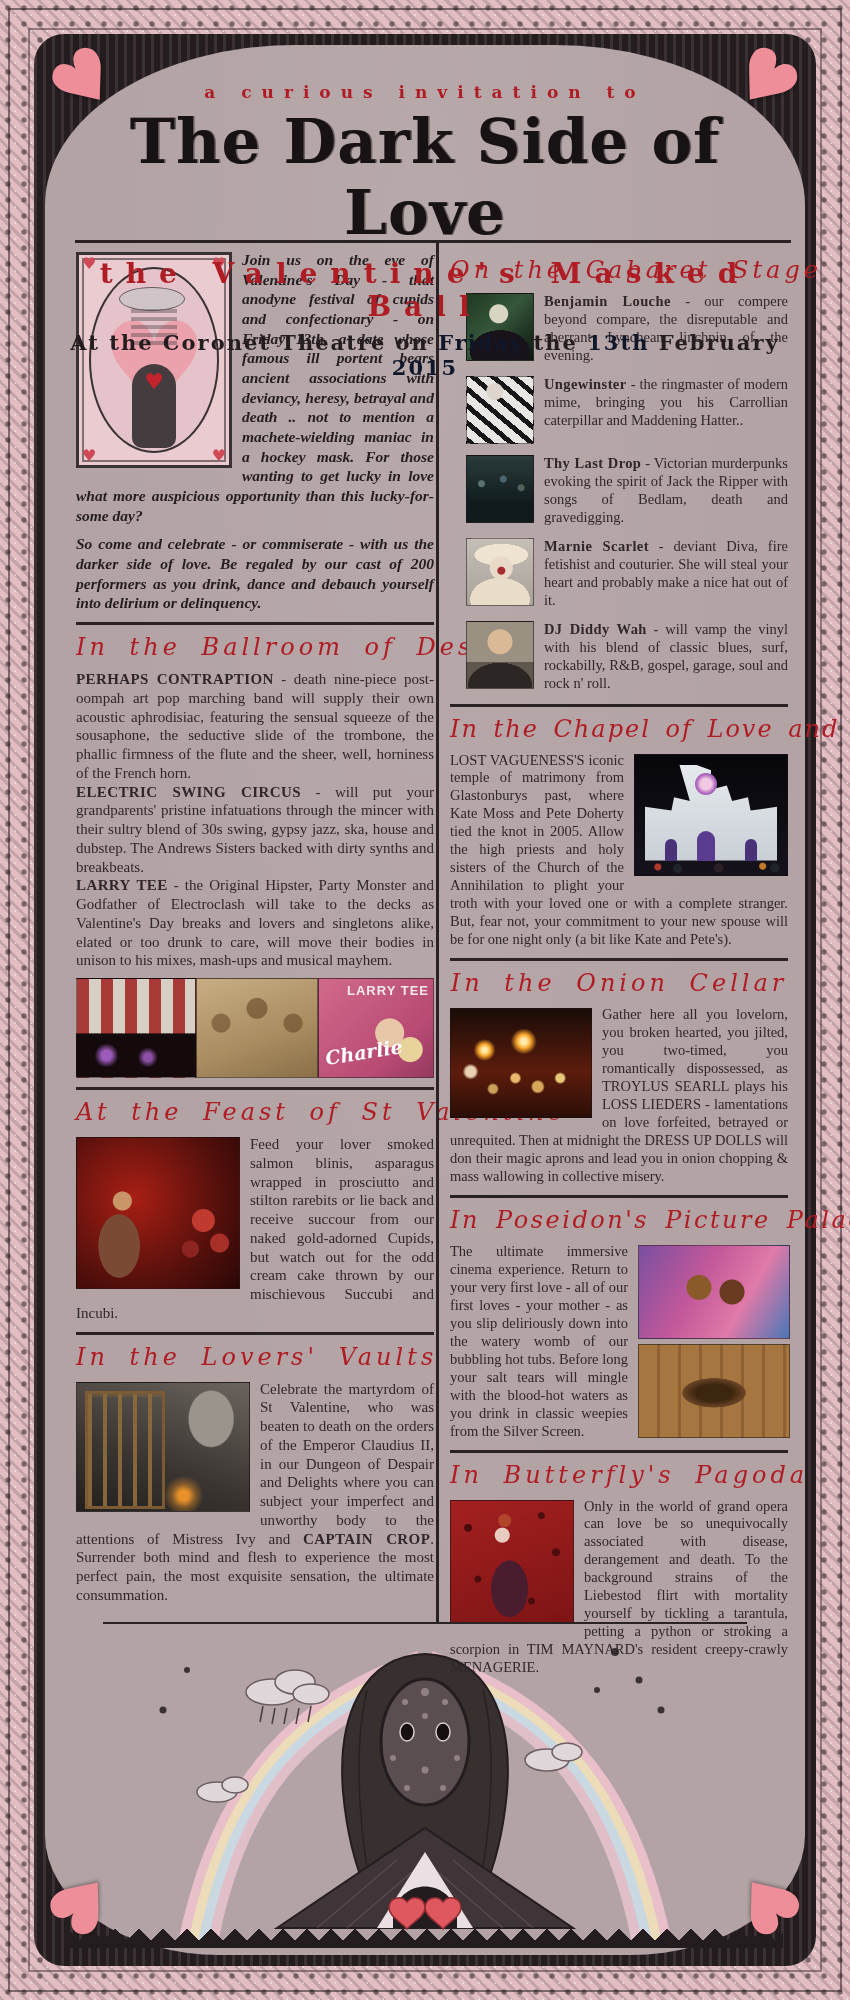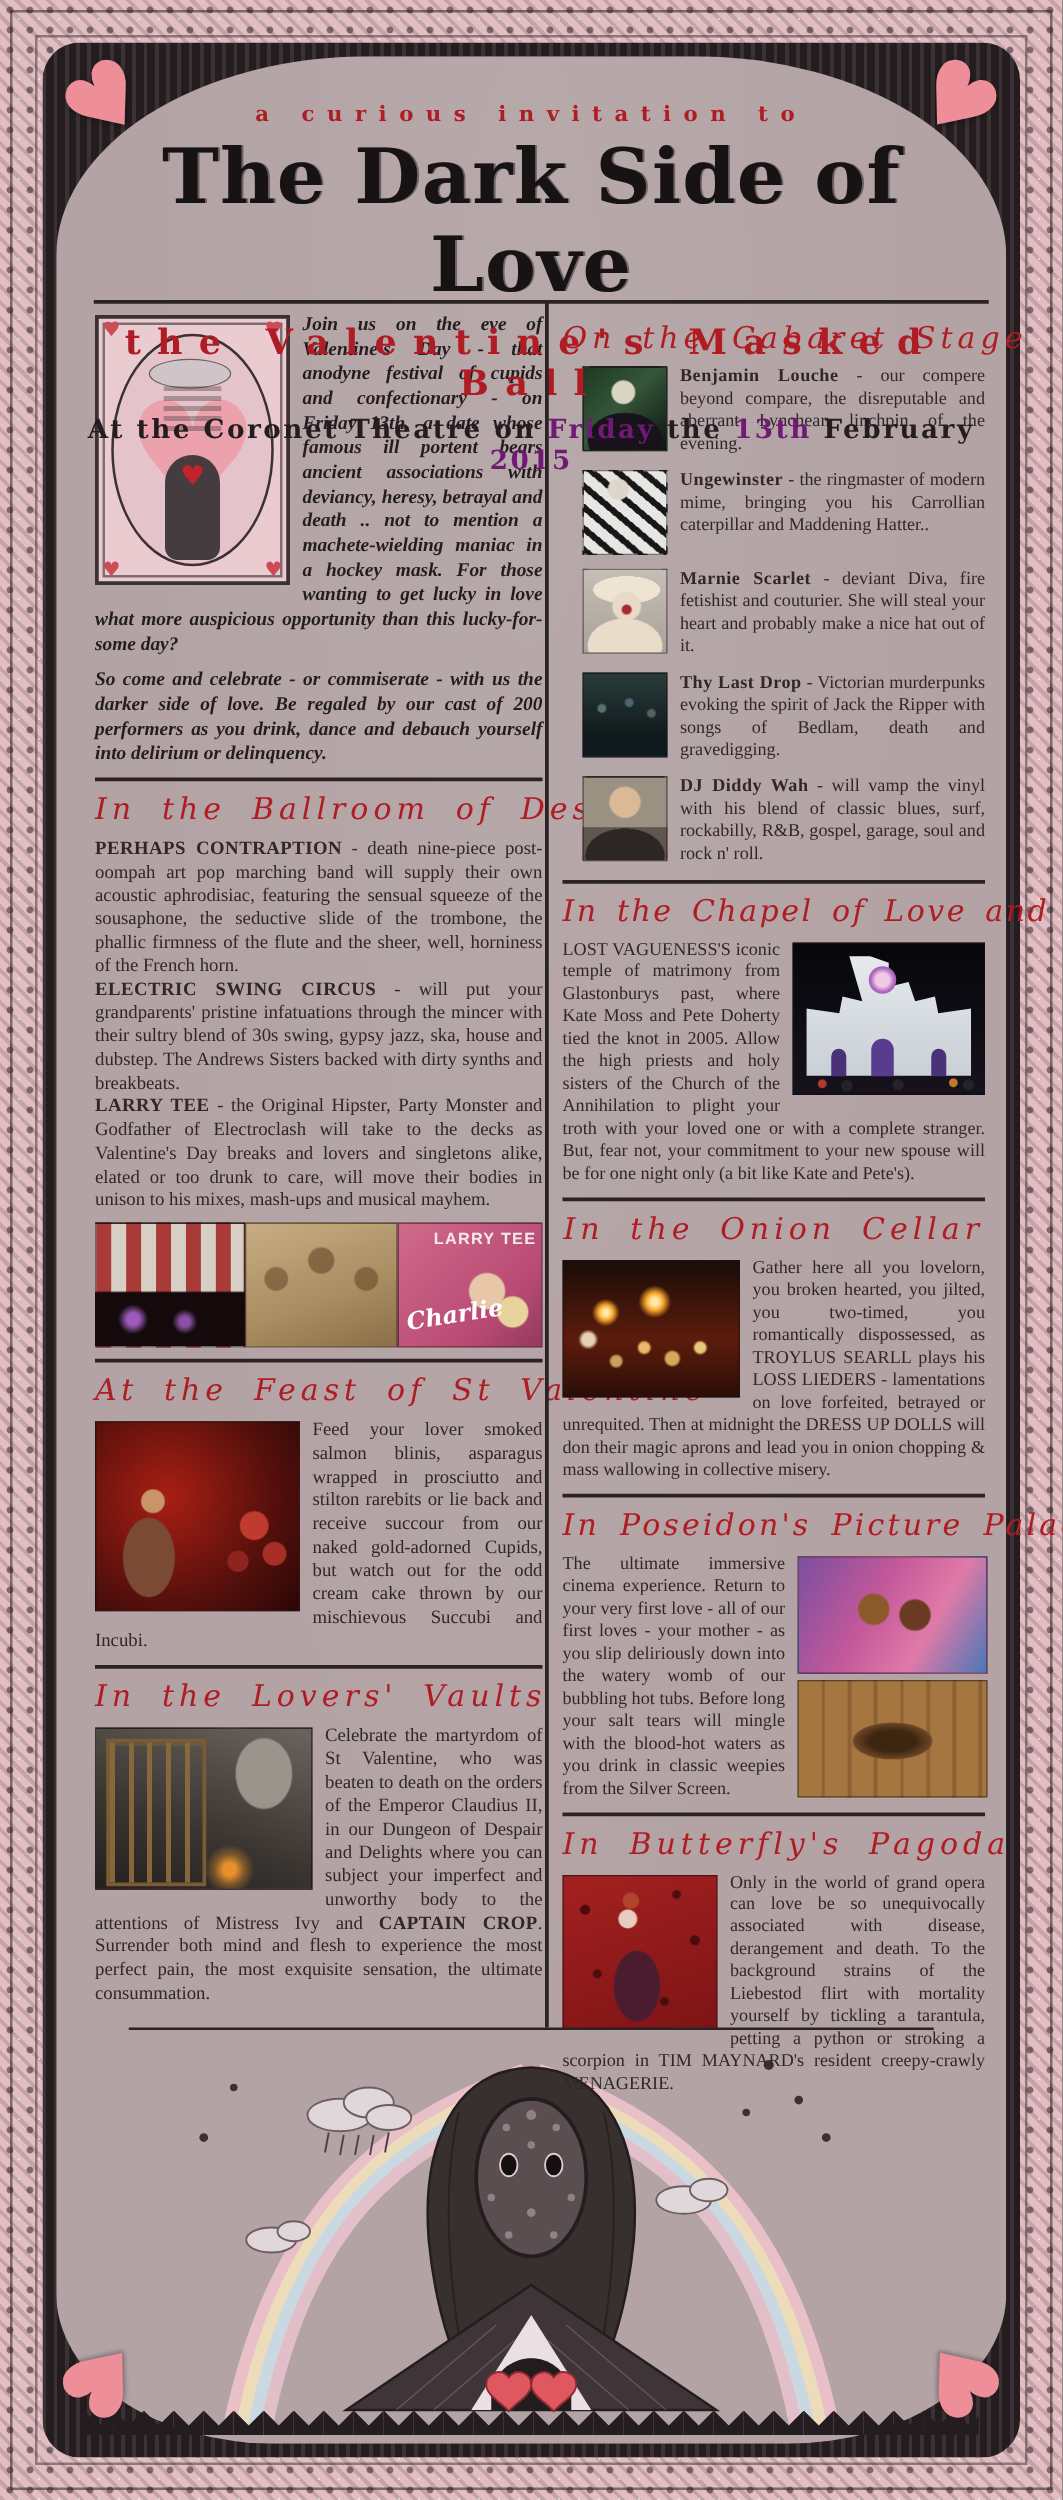--- a/index.html
+++ b/index.html
@@ -28,21 +28,21 @@
   
   .header{position:absolute;left:60px;top:82px;width:730px;text-align:center;z-index:5;}
   .kicker{font-family:"DejaVu Serif",serif;font-weight:bold;font-size:17px;letter-spacing:10px;
     color:#b01c24;}
   .title{font-family:"DejaVu Serif",serif;font-weight:bold;font-size:61px;color:#17121420;
     color:#171214;letter-spacing:1px;margin-top:4px;text-shadow:1.5px 0 0 rgba(23,18,20,.45);}
   .subtitle{font-family:"DejaVu Serif",serif;font-size:28px;letter-spacing:13px;color:#b01c24;
     margin-top:9px;font-weight:bold;}
   .venue{font-family:"DejaVu Serif",serif;font-size:21px;font-weight:bold;letter-spacing:2px;
     color:#241d20;margin-top:7px;}
-  .venue .red{color:#701a75;}
+  .venue .red{color:#0f172a;}
   
   .hr-main{position:absolute;left:75px;top:240px;width:716px;height:3px;background:#2b2226;z-index:5;}
   .vdiv{position:absolute;left:436px;top:240px;width:3px;height:1382px;background:#2b2226;z-index:5;}
   .hr-bottom{position:absolute;left:103px;top:1622px;width:644px;height:2px;background:#2b2226;z-index:5;}
   
   .col{position:absolute;z-index:4;color:#2f272b;}
   .col-left{left:76px;top:250px;width:358px;}
   .col-right{left:450px;top:250px;width:338px;}
   .divider{height:3px;background:#2b2226;margin:9px 0 8px;}
   .sec-heading{font-family:"DejaVu Serif",serif;font-style:italic;color:#b01c24;font-size:24px;
@@ -280,26 +280,26 @@
 
       <div class="act">
         <div class="ph act-photo p-louche"></div>
         <div class="jtext"><span class="lead">Benjamin Louche</span><span> - our compere beyond compare, the disreputable and aberrant Lynchean linchpin of the evening.</span></div>
       </div>
       <div class="act">
         <div class="ph act-photo p-unge"></div>
         <div class="jtext"><span class="lead">Ungewinster</span><span> - the ringmaster of modern mime, bringing you his Carrollian caterpillar and Maddening Hatter..</span></div>
       </div>
       <div class="act">
+        <div class="ph act-photo p-drop"></div>
+        <div class="jtext"><span class="lead">Thy Last Drop</span><span> - Victorian murderpunks evoking the spirit of Jack the Ripper with songs of Bedlam, death and gravedigging.</span></div>
+      </div>
+      <div class="act">
         <div class="ph act-photo p-marnie"></div>
         <div class="jtext"><span class="lead">Marnie Scarlet</span><span> - deviant Diva, fire fetishist and couturier. She will steal your heart and probably make a nice hat out of it.</span></div>
-      </div>
-      <div class="act">
-        <div class="ph act-photo p-drop"></div>
-        <div class="jtext"><span class="lead">Thy Last Drop</span><span> - Victorian murderpunks evoking the spirit of Jack the Ripper with songs of Bedlam, death and gravedigging.</span></div>
       </div>
       <div class="act">
         <div class="ph act-photo p-diddy"></div>
         <div class="jtext"><span class="lead">DJ Diddy Wah</span><span> - will vamp the vinyl with his blend of classic blues, surf, rockabilly, R&amp;B, gospel, garage, soul and rock n' roll.</span></div>
       </div>
     </div>
 
     <div class="divider"></div>
 
     <div>

